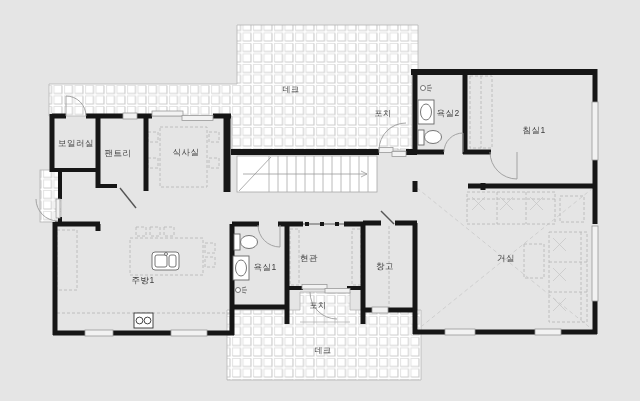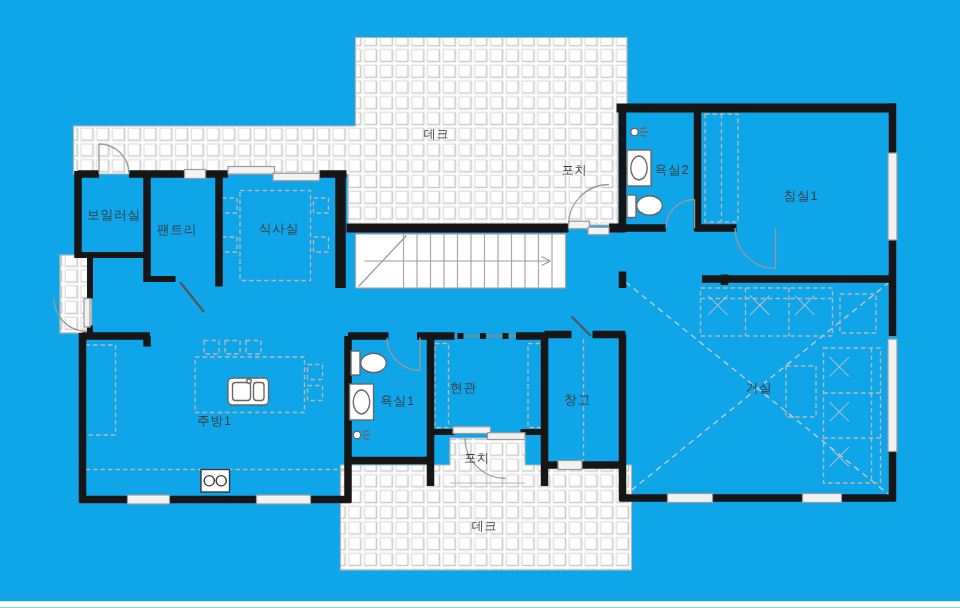--- a/index.html
+++ b/index.html
@@ -1,16 +1,16 @@
 <!DOCTYPE html>
 <html><head>
 <meta charset="utf-8">
 <style>
   html,body{margin:0;padding:0;background:#ffffff;}
-  .stage{position:relative;width:640px;height:401px;background:#0ea5e9;overflow:hidden;
+  .stage{position:relative;width:640px;height:401px;background:#e5e5e5;overflow:hidden;
          font-family:"Liberation Sans", sans-serif;}
   svg{display:block}
   text{font-family:"Liberation Sans", sans-serif;font-size:8.5px;fill:#3c3c3c;letter-spacing:.5px}
   text.small{font-size:8px}
 </style>
 </head>
 <body>
 
 <div class="stage">
 <svg width="640" height="405" viewBox="0 0 640 405">

